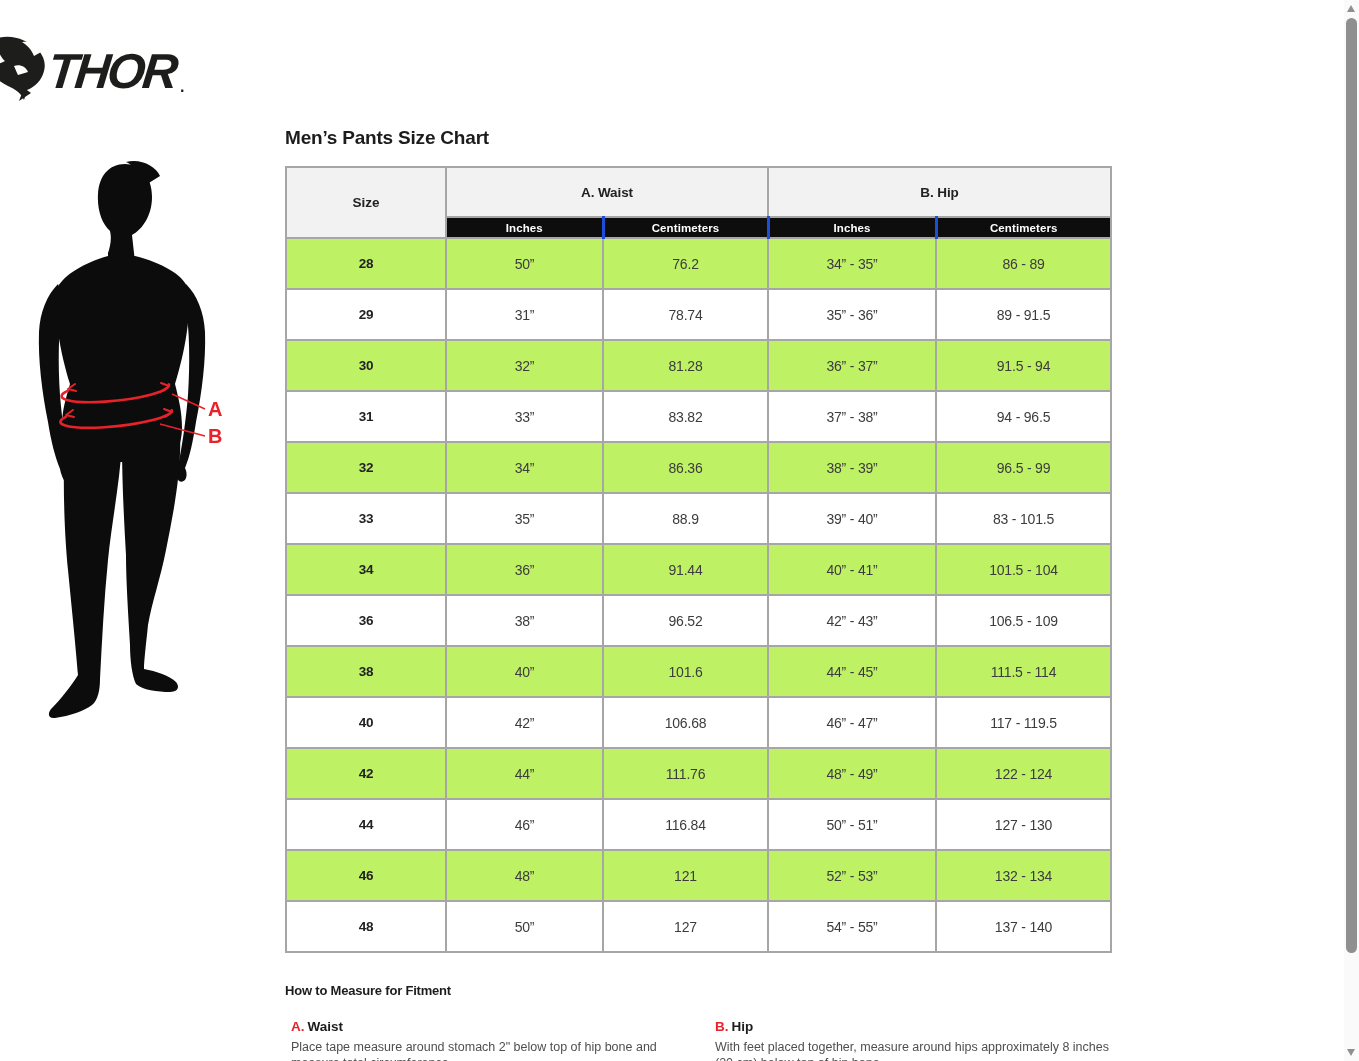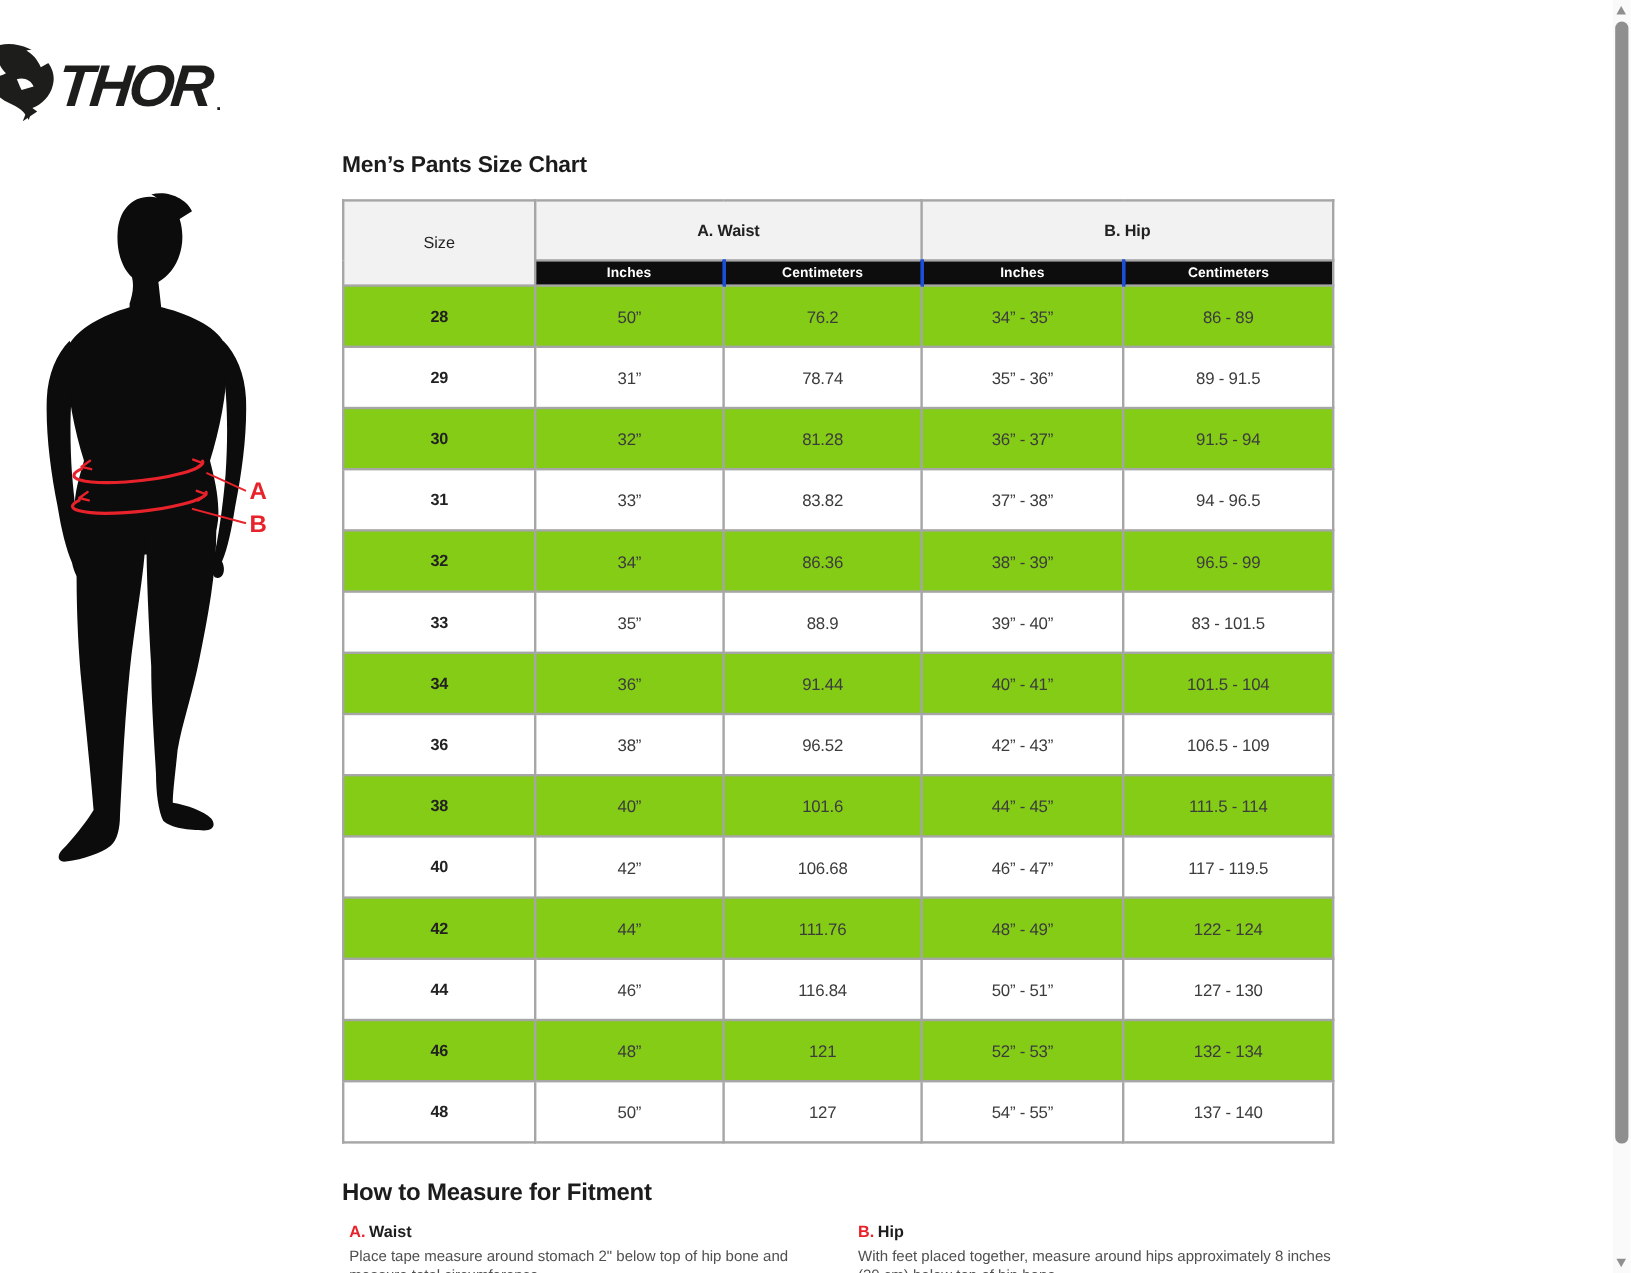--- a/index.html
+++ b/index.html
@@ -18,33 +18,33 @@
   .chart-title { position:absolute; left:285px; top:127px; font-size:19px;
     font-weight:bold; letter-spacing:-0.2px; color:#1c1c1c; }
 
   
   .size-table-wrap { position:absolute; left:285px; top:166px; width:825px; }
   table.size-chart { width:825px; border-collapse:collapse; table-layout:fixed; }
   table.size-chart th, table.size-chart td {
     border:2px solid #a6a6a6; text-align:center; vertical-align:middle; }
   table.size-chart th.group-h { height:50px; background:#f2f2f2; font-size:13.5px;
     font-weight:bold; color:#222; letter-spacing:-0.1px; }
-  table.size-chart th.size-h { background:#f2f2f2; font-size:13.5px; font-weight:normal; color:#222; }
+  table.size-chart th.size-h { background:#f2f2f2; font-size:13.5px; font-weight:bold; color:#222; }
   table.size-chart tr.sub-row td { height:21px; background:#0d0d0d; color:#fff;
     font-size:11.5px; font-weight:bold; letter-spacing:0.1px;
     border-left:3px solid #fff; border-right:3px solid #1d4ed8; }
   table.size-chart tr.sub-row td:first-child { border-left:2px solid #a6a6a6; }
   table.size-chart tr.sub-row td:last-child { border-right:2px solid #a6a6a6; }
   table.size-chart tbody td { height:51px; font-size:14px; color:#3c3c3c;
     letter-spacing:-0.2px; background:#fff; }
   table.size-chart tbody td.size-cell { font-weight:bold; color:#222; font-size:13.5px; }
-  table.size-chart tbody tr.alt td { background:#84cc16; }
-
-  
-  .howto-title { position:absolute; left:285px; top:983px; font-size:20px;
+  table.size-chart tbody tr.alt td { background:#bef264; }
+
+  
+  .howto-title { position:absolute; left:285px; top:983px; font-size:13px;
     font-weight:bold; letter-spacing:-0.2px; color:#1c1c1c;text-align:center; }
   .howto-item { position:absolute; top:1019px; width:400px; }
   .howto-item.a { left:291px; }
   .howto-item.b { left:715px; }
   .howto-item .item-head { font-size:13.5px; font-weight:bold; color:#1d1d1d; }
   .howto-item .item-head .letter { color:#e8222a; margin-right:3px; }
   .howto-item .item-desc { margin-top:5px; font-size:12.5px; line-height:16px; color:#4f4f4f; }
 
   
   .scrollbar { position:absolute; right:0; top:0; width:15px; height:1061px;

